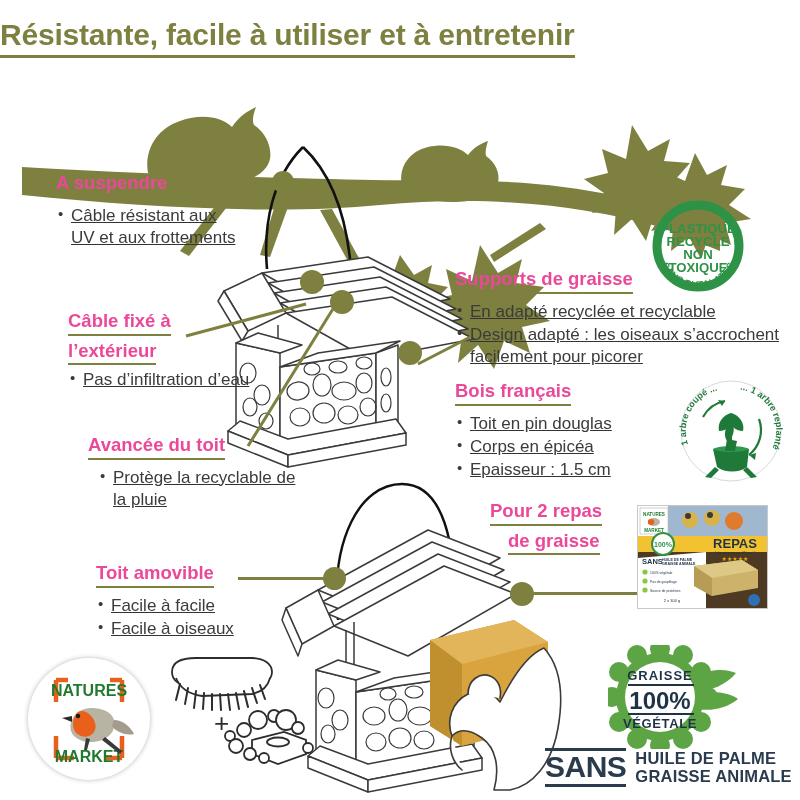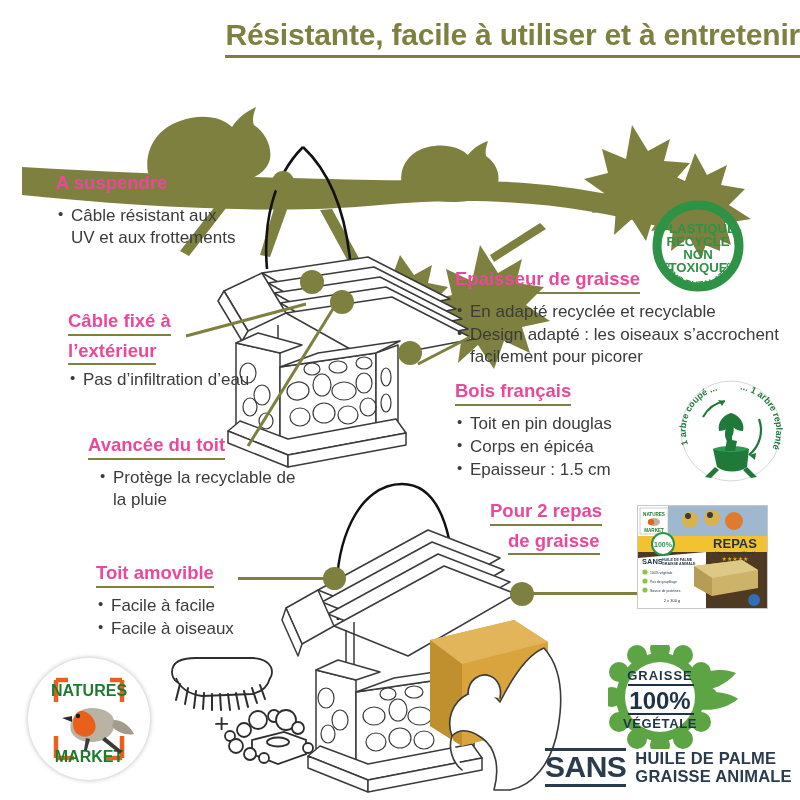--- a/index.html
+++ b/index.html
@@ -7,38 +7,38 @@
     width:800px;height:800px;position:relative;overflow:hidden;
     background:#ffffff;
     font-family:"Liberation Sans", sans-serif;
     color:#333333;
   }
   .stage{position:absolute;inset:0;}
   .abs{position:absolute;}
 
   
   #title{
-    top:18px;left:0;width:800px;text-align:right;
+    top:18px;left:0;width:800px;text-align:left;
     font-size:30px;font-weight:bold;color:#7e8040;
     letter-spacing:-0.2px;
   }
   #title .u{
     border-bottom:3px solid #7e8040;padding-bottom:3px;
     display:inline-block;
   }
 
   
   .callout{position:absolute;}
   .callout h3{
     margin:0 0 4px 0;font-size:18.5px;font-weight:bold;color:#ec4899;
     display:inline-block;border-bottom:2.5px solid #7e8040;padding-bottom:1px;
     line-height:1.22;
   }
   .callout h3.two{display:block;width:max-content;}
-  .callout ul{margin:3px 0 0 0;padding:0;list-style:none;}
+  .callout ul{margin:3px 0 0 0;padding:0;list-style:none;text-decoration:underline;}
   .callout li{
     font-size:17px;color:#3b3b3b;line-height:1.32;
     padding-left:15px;position:relative;margin-bottom:1px;
   }
   .callout li:before{
     content:"\2022";position:absolute;left:2px;top:-1px;font-size:15px;color:#3b3b3b;
   }
   .callout.center h3{text-align:left;}
   .callout.center{text-align:center;}
 
@@ -316,21 +316,21 @@
 
   <div class="callout" id="c-toit" style="left:96px;top:562px;width:200px;">
     <h3>Toit amovible</h3>
     <ul>
       <li>Facile à facile</li>
       <li>Facile à oiseaux</li>
     </ul>
   </div>
 
   <div class="callout" id="c-supports" style="left:455px;top:268px;width:330px;">
-    <h3>Epaisseur de graisse</h3>
+    <h3>Supports de graisse</h3>
     <ul>
       <li>En adapté recyclée et recyclable</li>
       <li>Design adapté : les oiseaux s’accrochent facilement pour picorer</li>
     </ul>
   </div>
 
   <div class="callout" id="c-bois" style="left:455px;top:380px;width:230px;">
     <h3>Bois français</h3>
     <ul>
       <li>Toit en pin douglas</li>

